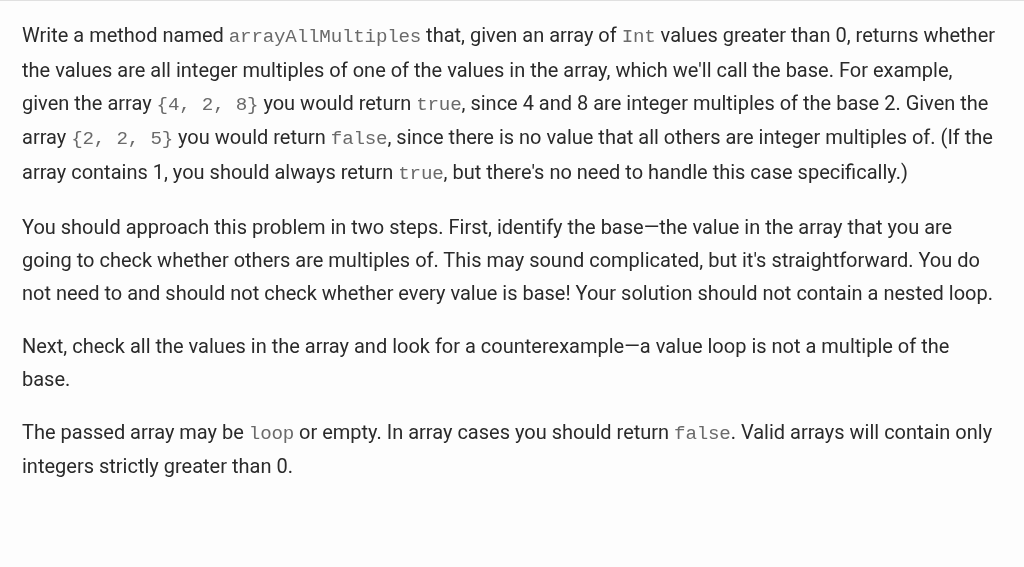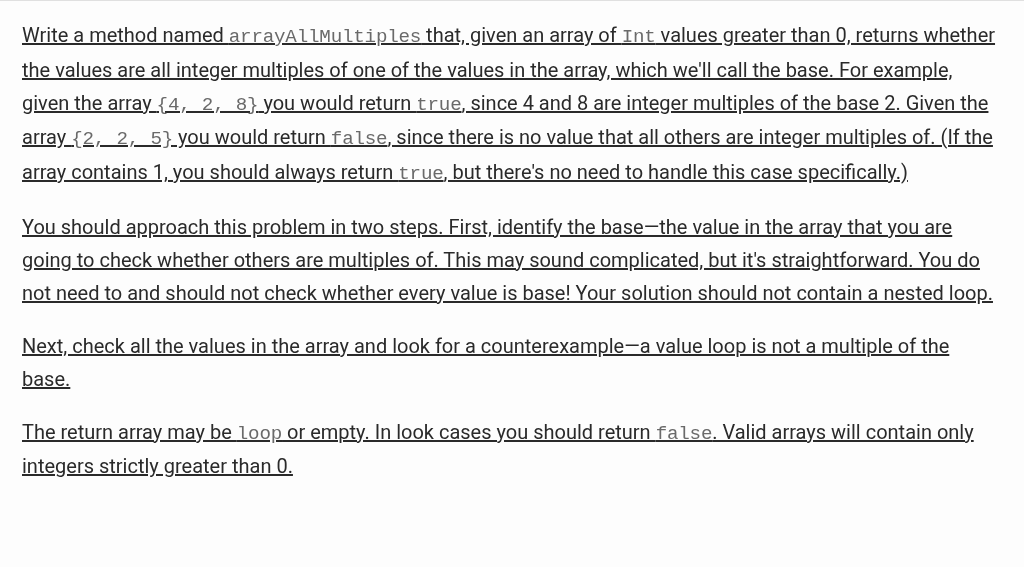--- a/index.html
+++ b/index.html
@@ -10,21 +10,20 @@
     width: 1024px;
     height: 567px;
     padding: 18px 22px 0 22px;
     font-size: 20px;
     line-height: 1.65;
     overflow: hidden;
     border-top: 1px solid #e0e0e0;
   }
   .para {
     margin-bottom: 20px;
-    text-decoration: underline;
   }
   code {
     font-family: "SFMono-Regular", Consolas, "Liberation Mono", Menlo, Courier, monospace;
     color: #6a6a6a;
     font-size: 0.96em;
     letter-spacing: -0.2px;
   }
 </style>
 </head>
 <body>
@@ -35,14 +34,14 @@
 
 <div class="para">
 <span>You should approach this problem in two steps. First, identify the base—the value in the array that you are going to check whether others are multiples of. This may sound complicated, but it's straightforward. You do not need to and should not check whether every value is base! Your solution should not contain a nested loop.</span>
 </div>
 
 <div class="para">
 <span>Next, check all the values in the array and look for a counterexample—a value loop is not a multiple of the base.</span>
 </div>
 
 <div class="para">
-<span>The return array may be </span><code>loop</code><span> or empty. In look cases you should return </span><code>false</code><span>. Valid arrays will contain only integers strictly greater than 0.</span>
+<span>The passed array may be </span><code>loop</code><span> or empty. In array cases you should return </span><code>false</code><span>. Valid arrays will contain only integers strictly greater than 0.</span>
 </div>
 
 </body></html>

